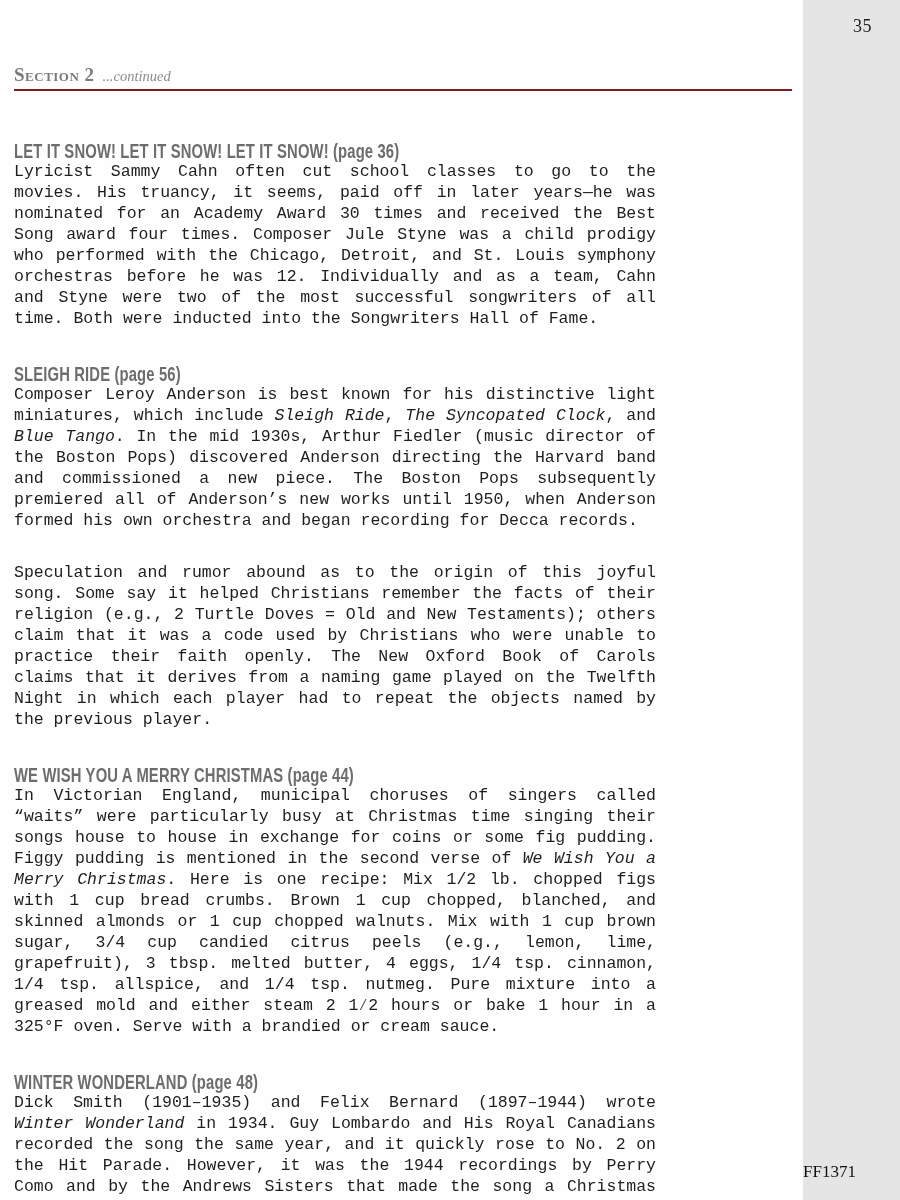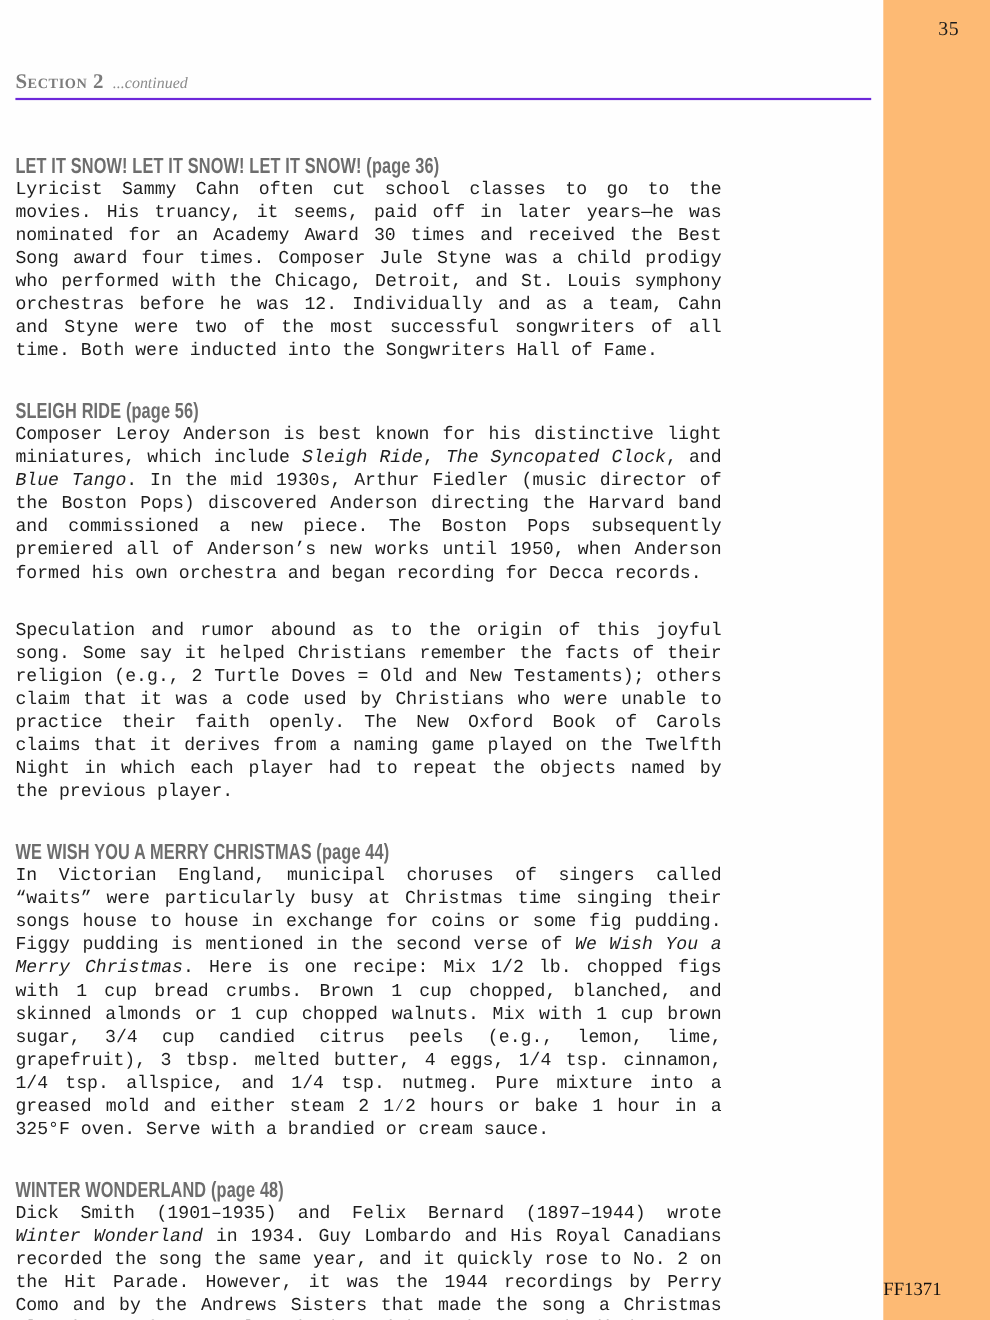--- a/index.html
+++ b/index.html
@@ -11,41 +11,41 @@
     overflow: hidden;
   }
   .page {
     position: absolute; inset: 0;
     background: #fefefe;
   }
   
   .sidebar {
     position: absolute; top: 0; right: 0;
     width: 97px; height: 1200px;
-    background: #fdba74;
+    background: #e5e5e5;
   }
   .page-number {
     position: absolute; top: 16px; right: 28px;
     font-size: 18px; color: #1c1c1c;
     letter-spacing: 0.5px;
   }
   .catalog-number {
     position: absolute; bottom: 18px; left: 0;
     width: 100%; 
     font-size: 17px; color: #111111;
   }
   
   .content {
     position: absolute; left: 14px; top: 64px;
     width: 778px;
   }
   .section-header {
     white-space: nowrap;
     padding-bottom: 3px;
-    border-bottom: 2px solid #6d28d9;
+    border-bottom: 2px solid #7f1d1d;
     font-family: Liberation Serif, serif;
   }
   .section-title {
     font-variant-caps: small-caps;
     font-weight: bold;
     font-size: 19px;
     color: #7b7b7b;
     letter-spacing: 0.5px;
   }
   .section-continued {

